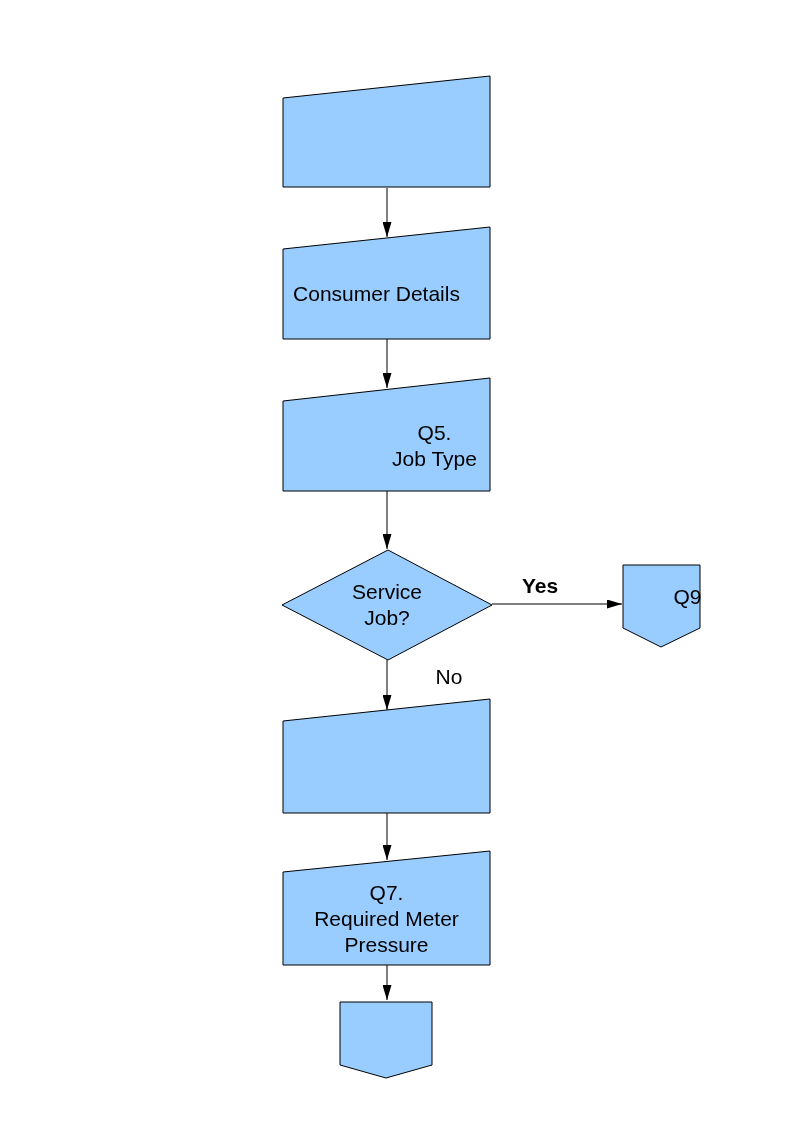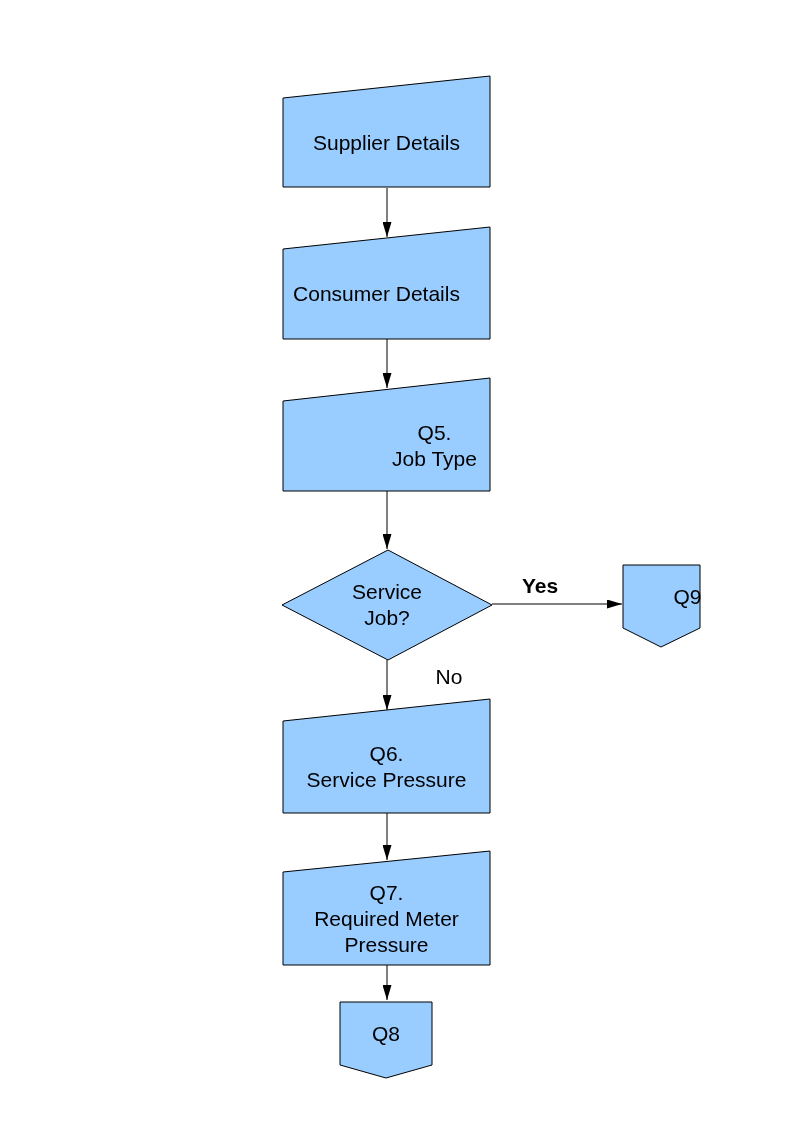--- a/index.html
+++ b/index.html
@@ -71,38 +71,34 @@
 
     <line class="connector" x1="387" y1="188" x2="387" y2="237" marker-end="url(#arrow)" stroke="#000000"></line>
     <line class="connector" x1="387" y1="339" x2="387" y2="388" marker-end="url(#arrow)" stroke="#000000"></line>
     <line class="connector" x1="387" y1="491" x2="387" y2="549" marker-end="url(#arrow)" stroke="#000000"></line>
     <line class="connector" x1="492" y1="604" x2="622" y2="604" marker-end="url(#arrow)" stroke="#000000"></line>
     <line class="connector" x1="387" y1="660" x2="387" y2="710" marker-end="url(#arrow)" stroke="#000000"></line>
     <line class="connector" x1="387" y1="813" x2="387" y2="860" marker-end="url(#arrow)" stroke="#000000"></line>
     <line class="connector" x1="387" y1="965" x2="387" y2="1000" marker-end="url(#arrow)" stroke="#000000"></line>
   </svg>
 
-  <div class="label" style="left:283px; top:98px; width:207px; height:89px;">Supplier Details</div>
 
   <div class="label" style="left:273px; top:249px; width:207px; height:90px;">Consumer Details</div>
 
   <div class="label" style="left:283px; top:401px; width:207px; height:90px;margin-left:48px;">Q5.
 Job Type</div>
 
   <div class="label" style="left:292px; top:551px; width:190px; height:108px;">Service
 Job?</div>
 
   <div class="label" style="left:623px; top:565px; width:77px; height:63px;margin-left:26px;">Q9</div>
 
-  <div class="label" style="left:283px; top:721px; width:207px; height:92px;">Q6.
-Service Pressure</div>
 
   <div class="label" style="left:283px; top:872px; width:207px; height:93px;">Q7.
 Required Meter
 Pressure</div>
 
-  <div class="label" style="left:340px; top:1002px; width:92px; height:63px;">Q8</div>
 
   <div class="edge-label" style="left:505px; top:572px; width:70px; height:28px;font-weight:bold;">Yes</div>
 
   <div class="edge-label" style="left:396px; top:663px; width:36px; height:28px;margin-left:35px;">No</div>
 
 </div>
 
 </body></html>

